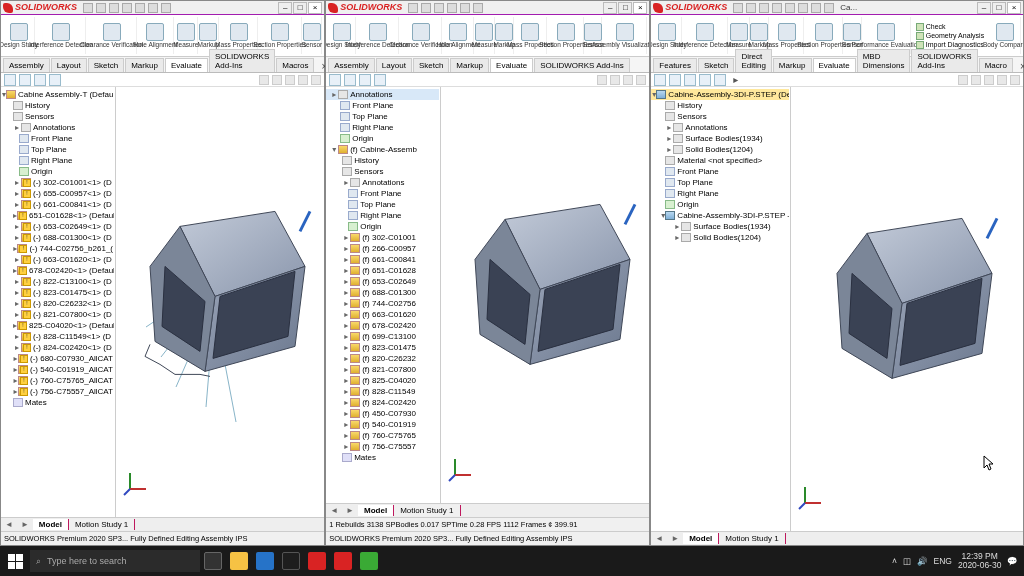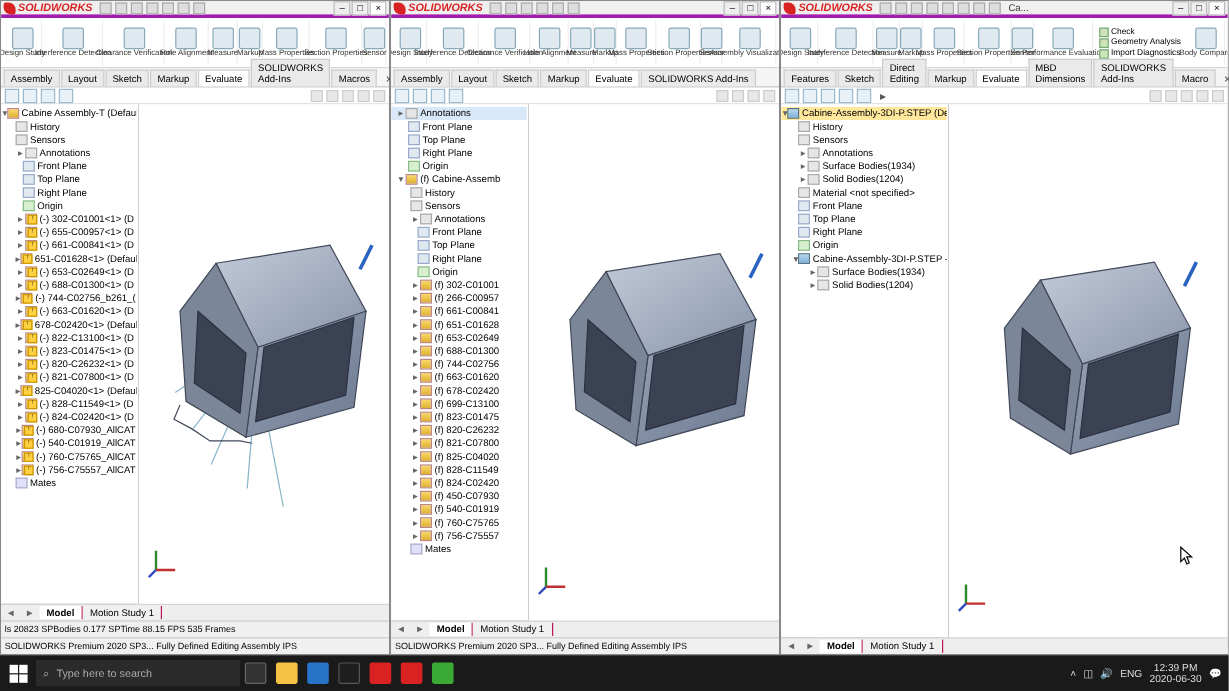--- a/index.html
+++ b/index.html
@@ -1,19 +1,19 @@
 <!DOCTYPE html>
 <html><head>
 <meta charset="utf-8">
 <style>
   * { box-sizing: border-box; margin: 0; padding: 0; }
   body { font-family: "Segoe UI", Tahoma, sans-serif; font-size: 9px; width: 1024px; height: 576px; overflow: hidden; background: #e8e8e8; position: relative; }
   .workspace { display: flex; width: 1024px; height: 546px; }
   .window { flex: 1; display: flex; flex-direction: column; border: 1px solid #888; background: #fff; min-width: 0; }
-  .titlebar { height: 14px; background: #f0f0f0; display: flex; align-items: center; border-bottom: 3px solid #a21caf; padding: 0 2px; gap: 2px; }
+  .titlebar { height: 14px; background: #f0f0f0; display: flex; align-items: center; border-bottom: 1px solid #a21caf; padding: 0 2px; gap: 2px; }
   .logo { color: #d92323; font-weight: bold; font-style: italic; font-size: 9px; }
   .logo::before { content: ""; display: inline-block; width: 10px; height: 10px; background: #d92323; border-radius: 2px 6px 2px 6px; margin-right: 2px; vertical-align: middle; }
   .titleicons { display: flex; gap: 3px; margin-left: 4px; }
   .ticon { width: 10px; height: 10px; background: #ddd; border: 1px solid #aaa; }
   .winbtns { margin-left: auto; display: flex; gap: 1px; }
   .winbtn { width: 14px; height: 12px; background: #eee; border: 1px solid #bbb; font-size: 8px; text-align: center; line-height: 10px; }
   .winbtn.close { background: #fff; }
   .ribbon { height: 42px; background: #fff; border-bottom: 1px solid #ccc; display: flex; align-items: center; padding: 2px; gap: 1px; overflow: hidden; }
   .rgroup { display: flex; flex-direction: column; align-items: center; justify-content: center; padding: 0 2px; border-right: 1px solid #eee; height: 100%; font-size: 7px; color: #333; min-width: 0; }
   .rgroup .ricon { width: 18px; height: 18px; background: #e0e8f0; border: 1px solid #8ab; border-radius: 2px; margin-bottom: 1px; }
@@ -334,23 +334,20 @@
       </div>
     </div>
 
     <div class="btabs">
       <span class="btab-ctrl">◄</span>
       <span class="btab-ctrl">►</span>
       <div class="btab active">Model</div>
       <div class="btab">Motion Study 1</div>
     </div>
     <div class="status">
-        <span>ls  20823 SPBodies  0.177 SPTime  88.15 FPS   535 Frames</span>
-      </div>
-    <div class="status">
         <span>SOLIDWORKS Premium 2020 SP3...  Fully Defined   Editing Assembly               IPS</span>
       </div>
   </div>
 
   <div class="window">
     <div class="titlebar">
       <span class="logo">SOLIDWORKS</span>
       <div class="titleicons">
         <span class="ticon"></span>
         <span class="ticon"></span>
@@ -613,20 +610,23 @@
         </svg>
       </div>
     </div>
 
     <div class="btabs">
       <span class="btab-ctrl">◄</span>
       <span class="btab-ctrl">►</span>
       <div class="btab active">Model</div>
       <div class="btab">Motion Study 1</div>
     </div>
+    <div class="status">
+        <span>1 Rebuilds   3138 SPBodies   0.017 SPTime   0.28 FPS   1112 Frames  ¢ 399.91</span>
+      </div>
     <div class="status">
         <span>SOLIDWORKS Premium 2020 SP3...  Fully Defined   Editing Assembly               IPS</span>
       </div>
   </div>
 
   <div class="window" style="flex:1.15">
     <div class="titlebar">
       <span class="logo">SOLIDWORKS</span>
       <div class="titleicons">
         <span class="ticon"></span>

